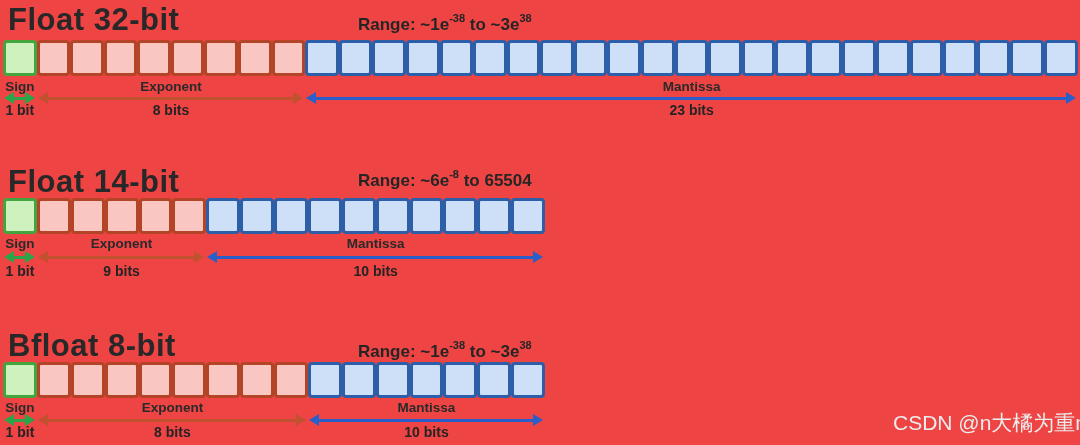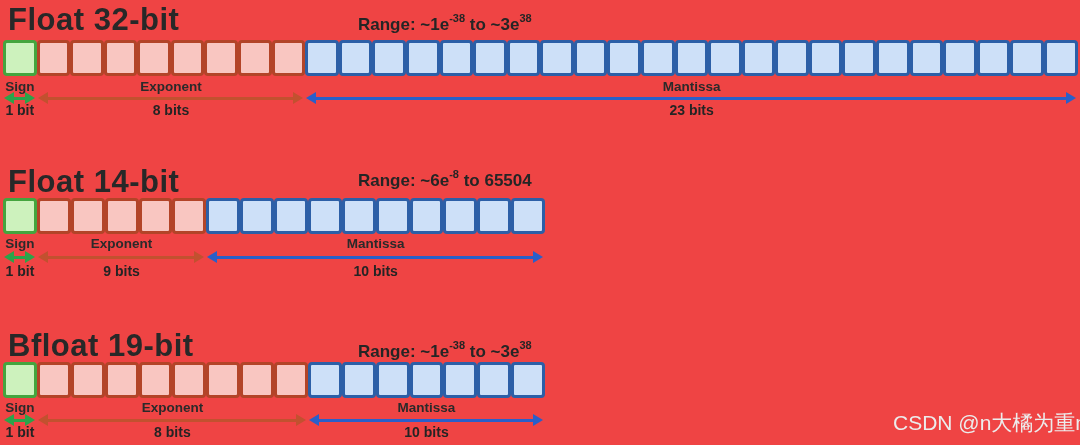--- a/index.html
+++ b/index.html
@@ -131,21 +131,21 @@
           <div class="bit mantissa" style="width: 33.88px;"></div>
           <div class="bit mantissa" style="width: 33.88px;"></div>
           <div class="bit mantissa" style="width: 33.88px;"></div>
           <div class="bit mantissa" style="width: 33.88px;"></div>
           <div class="bit mantissa" style="width: 33.88px;"></div>
           <div class="bit mantissa" style="width: 33.88px;"></div>
           <div class="bit mantissa" style="width: 33.88px;"></div>
         </div>
       </div>
       <div class="section">
-        <div class="sec-title" style="top: 328px;">Bfloat 19-bit</div>
+        <div class="sec-title" style="top: 328px;">Bfloat 8-bit</div>
         <div class="range" style="top: 340px;"><b>Range: </b><span>~1e</span><sup>-38</sup><span> to ~3e</span><sup>38</sup></div>
         <div class="fld-label" style="left: 19.94px; top: 400px;">Sign</div>
         <div class="arrow" style="left: 4px; width: 30.88px; top: 414px; --ac: #2ba44a;">
           <div class="shaft"></div>
         </div>
         <div class="bits-label" style="left: 19.94px; top: 424px;">1 bit</div>
         <div class="fld-label" style="left: 172.4px; top: 400px;">Exponent</div>
         <div class="arrow" style="left: 37.88px; width: 268.04px; top: 414px; --ac: #c2512f;">
           <div class="shaft"></div>
         </div>

